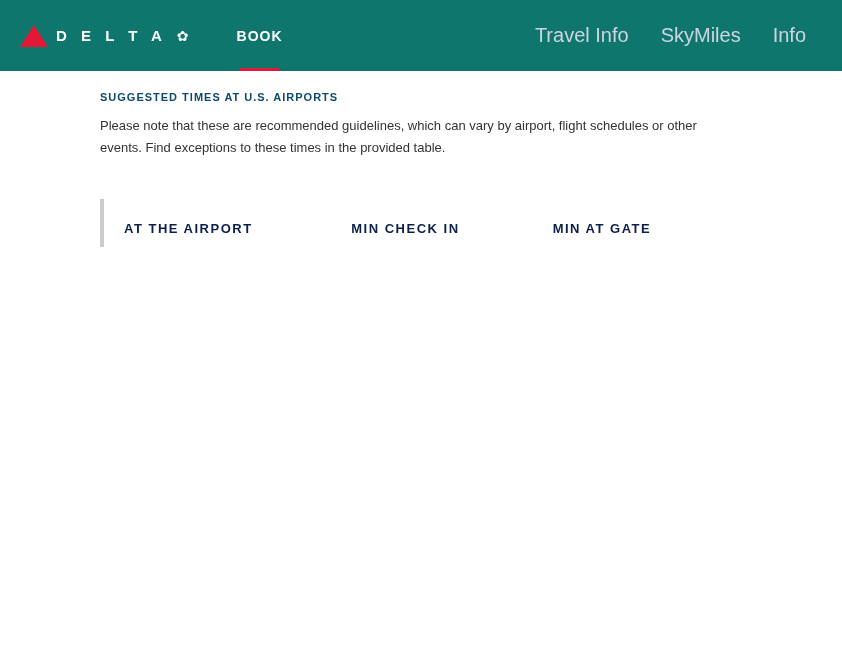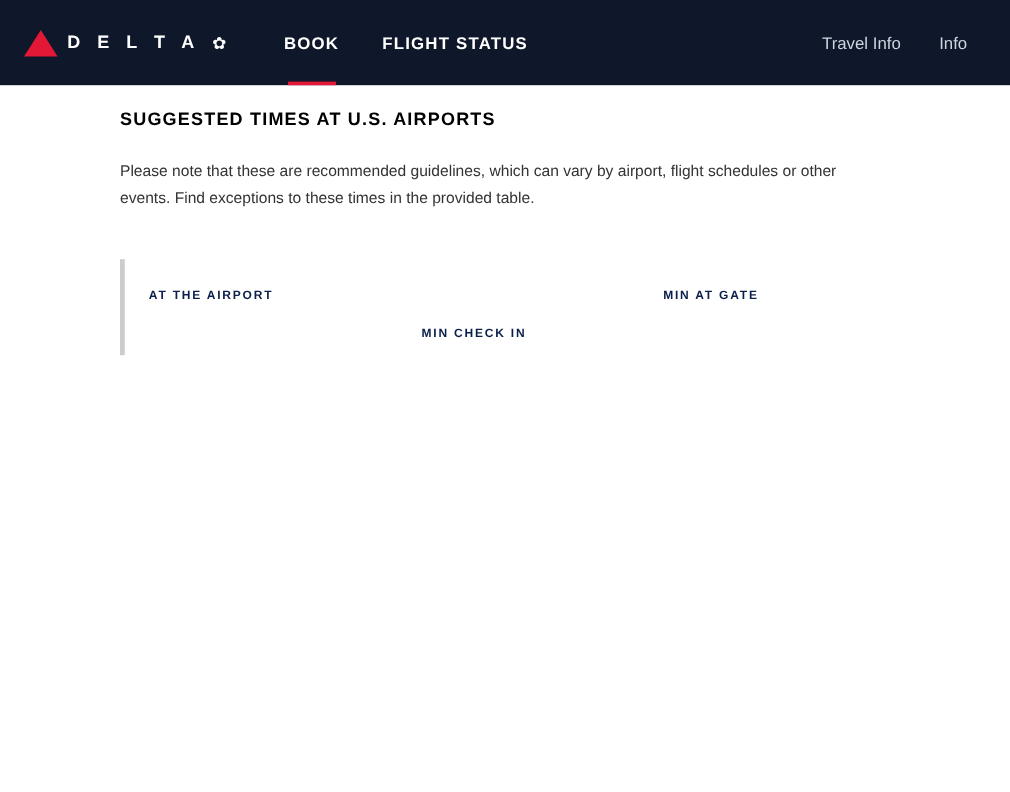--- a/index.html
+++ b/index.html
@@ -1,20 +1,20 @@
 <!DOCTYPE html>
 <html><head>
   <meta charset="utf-8">
   <style>
     * { margin: 0; padding: 0; box-sizing: border-box; }
     body { font-family: Arial, Helvetica, sans-serif; background: #fff; width: 842px; }
 
     
     nav {
-      background: #0f172a;
+      background: #0f766e;
       display: flex;
       align-items: center;
       height: 71px;
       padding: 0 20px;
     }
     .nav-logo {
       display: flex;
       align-items: center;
       gap: 8px;
       margin-right: 30px;
@@ -67,52 +67,52 @@
       background: #e31837;
     }
     .nav-secondary-links {
       display: flex;
       align-items: center;
       gap: 0;
     }
     .nav-secondary-link {
       color: #cdd5e0;
       text-decoration: none;
-      font-size: 14px;
+      font-size: 20px;
       padding: 0 16px;
       height: 71px;
       display: flex;
       align-items: center;
     }
 
     
     .content {
       padding: 20px 100px 40px 100px;
     }
     .section-title {
-      color: #000000;
-      font-size: 15px;
+      color: #0c4a6e;
+      font-size: 11px;
       font-weight: bold;
       letter-spacing: 1px;
-      margin-bottom: 24px;
+      margin-bottom: 12px;
       text-transform: uppercase;
     }
     .intro-text {
       color: #333;
       font-size: 13px;
       line-height: 1.7;
       margin-bottom: 40px;
     }
     .col-airport { flex: 1.2; }
-    .col-checkin { flex: 1; margin-top: 32px; }
+    .col-checkin { flex: 1; }
     .col-gate { flex: 1; padding-left: 12px; }
 
     .col-header {
       color: #0a1f4b;
-      font-size: 10px;
+      font-size: 13px;
       font-weight: bold;
       letter-spacing: 1.5px;
       text-transform: uppercase;
     }
     .cell-value {
       font-size: 22px;
       font-style: italic;
       color: #1a5296;
       line-height: 1.3;
       font-weight: normal;
@@ -136,24 +136,24 @@
 <body>
 
 <nav>
   <div class="nav-logo">
     <div class="nav-logo-triangle"></div>
     <span class="nav-logo-text">D E L T A</span>
     <span class="nav-logo-globe">✿</span>
   </div>
   <div class="nav-main-links">
     <a class="nav-main-link active" href="#">BOOK</a>
-    <a class="nav-main-link" href="#">FLIGHT STATUS</a>
   </div>
   <div class="nav-secondary-links">
     <a class="nav-secondary-link" href="#">Travel Info</a>
+    <a class="nav-secondary-link" href="#">SkyMiles</a>
     <a class="nav-secondary-link" href="#">Info</a>
   </div>
 </nav>
 
 <div class="content">
 
   <h2 class="section-title">SUGGESTED TIMES AT U.S. AIRPORTS</h2>
 
   <p class="intro-text">Please note that these are recommended guidelines, which can vary by airport, flight schedules or other events. Find exceptions to these times in the provided table.</p>
 

